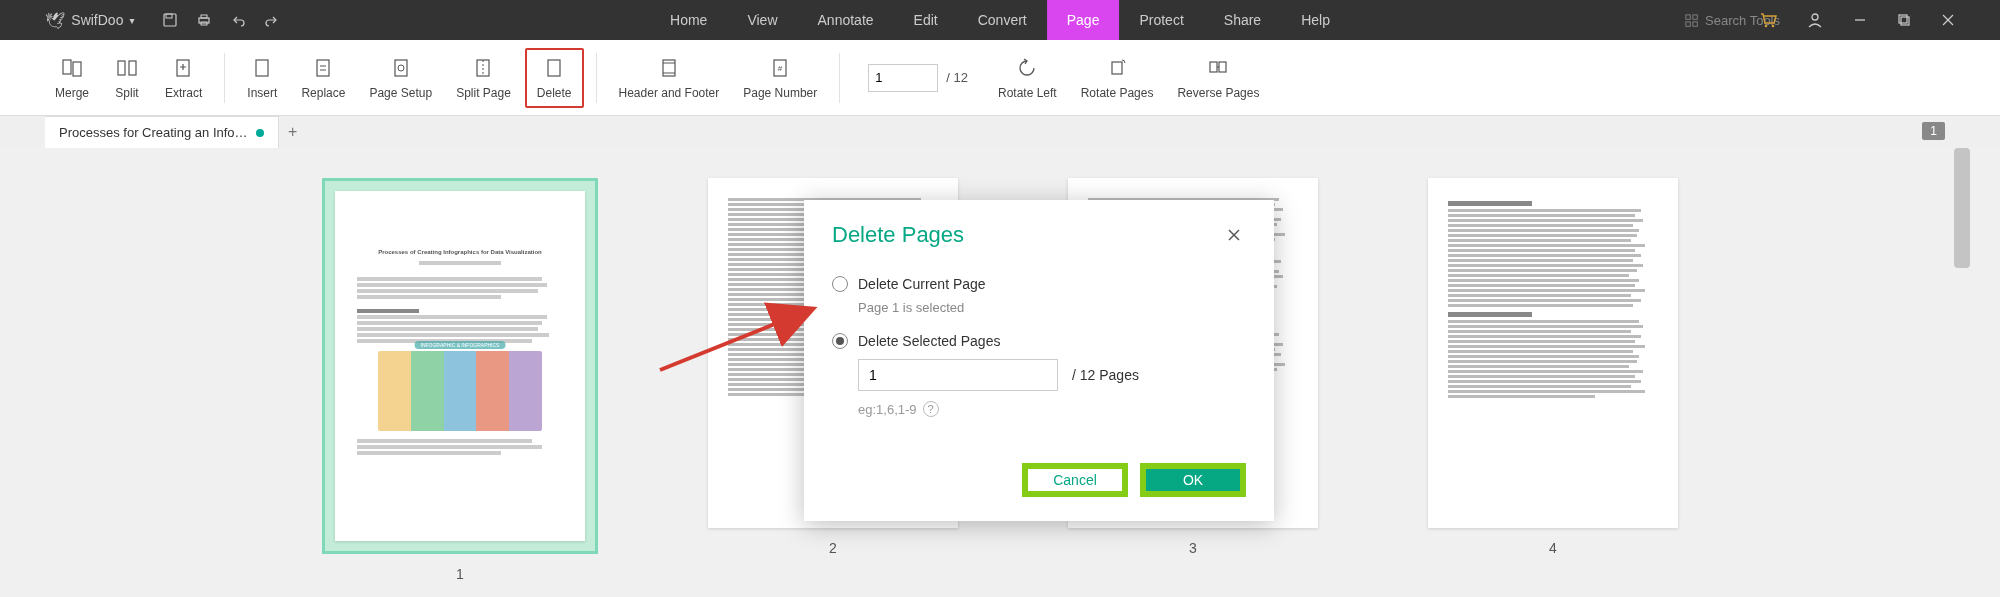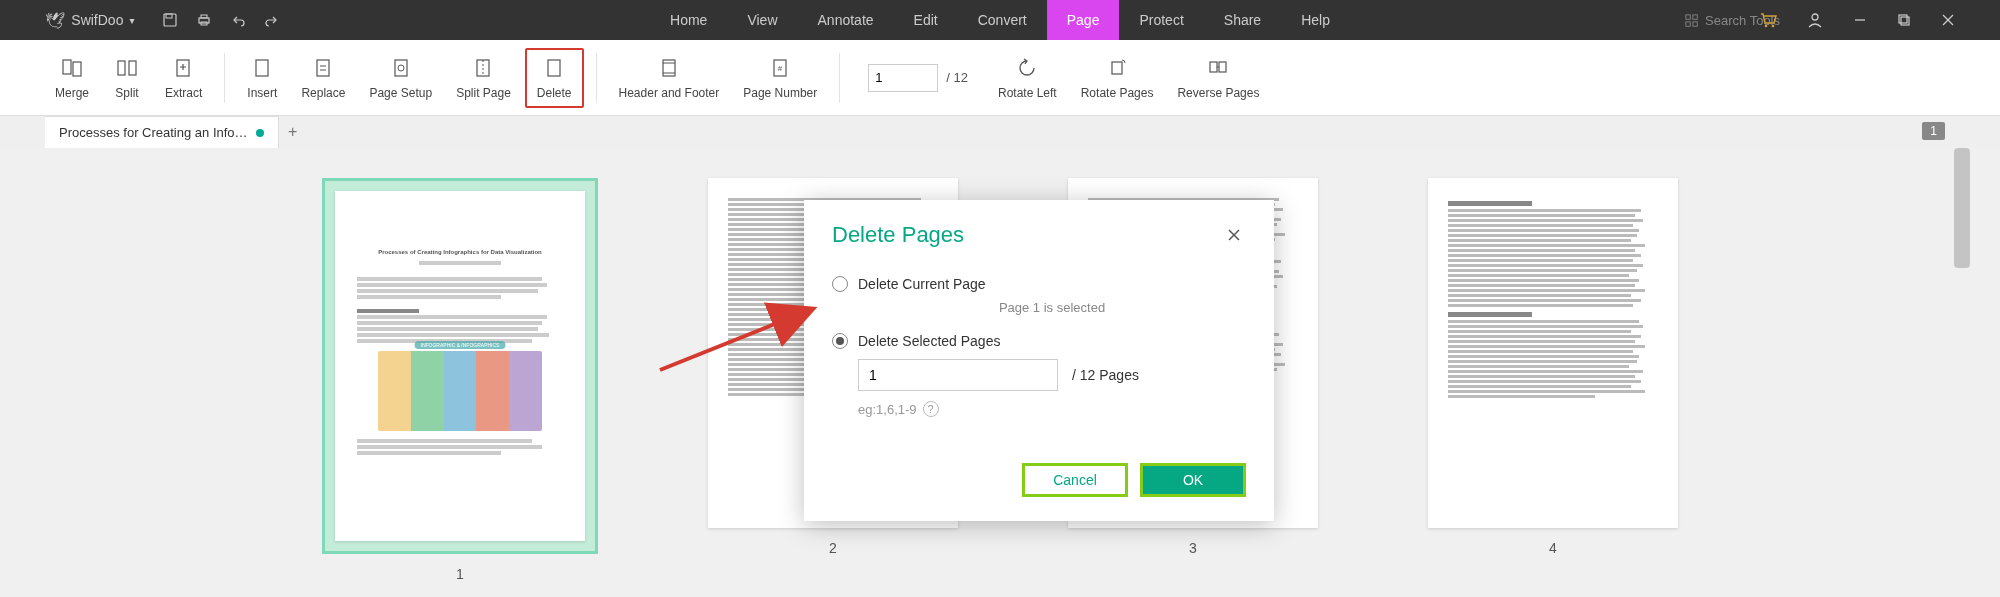--- a/index.html
+++ b/index.html
@@ -53,27 +53,27 @@
 
 .dialog { position: absolute; left: 804px; top: 200px; width: 470px; background: #fff; box-shadow: 0 4px 24px rgba(0,0,0,0.25); z-index: 100; }
 .dialog .dlg-header { padding: 22px 28px 8px; display: flex; align-items: center; justify-content: space-between; }
 .dialog .dlg-title { color: #06a884; font-size: 22px; font-weight: 500; }
 .dialog .close-btn { font-size: 18px; color: #555; cursor: pointer; padding: 4px; }
 .dialog .dlg-body { padding: 10px 28px 18px; }
 .radio-group { margin: 10px 0 18px; }
 .radio-row { display: flex; align-items: center; gap: 10px; font-size: 14px; color: #333; }
 .radio-circle { width: 16px; height: 16px; border: 1px solid #888; border-radius: 50%; display: flex; align-items: center; justify-content: center; }
 .radio-circle.checked::after { content: ""; width: 8px; height: 8px; background: #555; border-radius: 50%; }
-.radio-sub { margin-left: 26px; margin-top: 8px; font-size: 13px; color: #888; text-align: center; }
+.radio-sub { margin-left: 26px; margin-top: 8px; font-size: 13px; color: #888; }
 .pages-input-row { display: flex; align-items: center; gap: 14px; margin-left: 26px; margin-top: 10px; }
 .pages-input-row input { width: 200px; height: 32px; border: 1px solid #ccc; padding: 0 10px; font-size: 14px; }
 .pages-input-row .suffix { font-size: 14px; color: #333; }
 .example-row { margin-left: 26px; margin-top: 10px; font-size: 13px; color: #999; display: flex; align-items: center; gap: 6px; }
 .dlg-footer { display: flex; justify-content: flex-end; gap: 12px; padding: 10px 28px 24px; }
-.btn { width: 106px; height: 34px; border: 3px solid #84cc16; background: #fff; color: #06a884; font-size: 14px; cursor: pointer; display: flex; align-items: center; justify-content: center; }
+.btn { width: 106px; height: 34px; border: 6px solid #84cc16; background: #fff; color: #06a884; font-size: 14px; cursor: pointer; display: flex; align-items: center; justify-content: center; }
 .btn.primary { background: #06a884; color: #fff; }
 
 
 .red-arrow { position: absolute; left: 650px; top: 300px; width: 180px; height: 80px; z-index: 120; pointer-events: none; }
 
 
 .vscroll { position: absolute; right: 30px; top: 148px; width: 16px; height: 440px; background: #f0f0f0; }
 .vscroll .thumb { position: absolute; top: 0; width: 100%; height: 120px; background: #c4c4c4; border-radius: 4px; }
 
 svg { display: block; }

